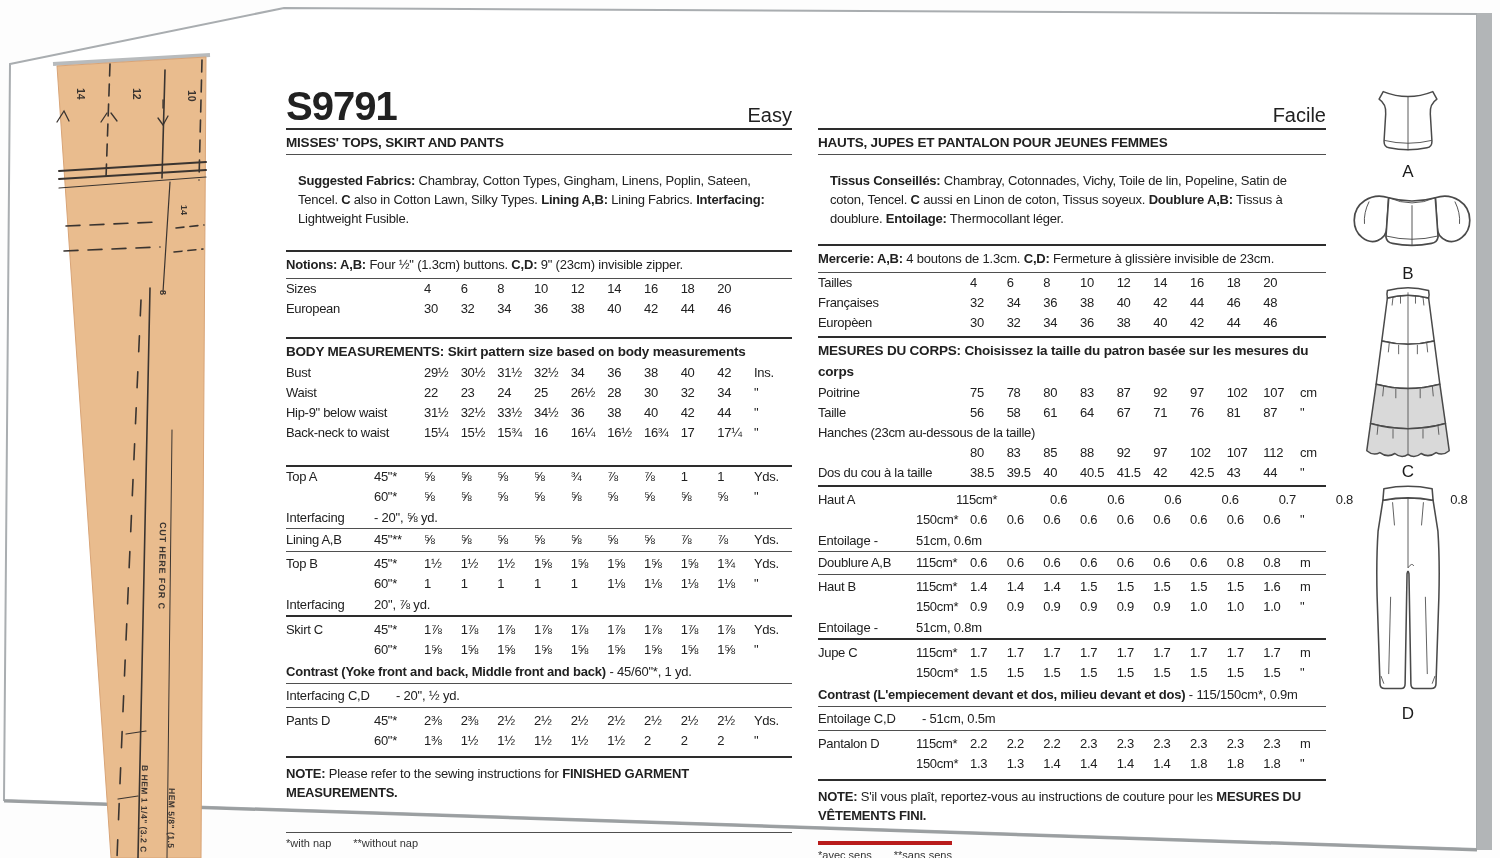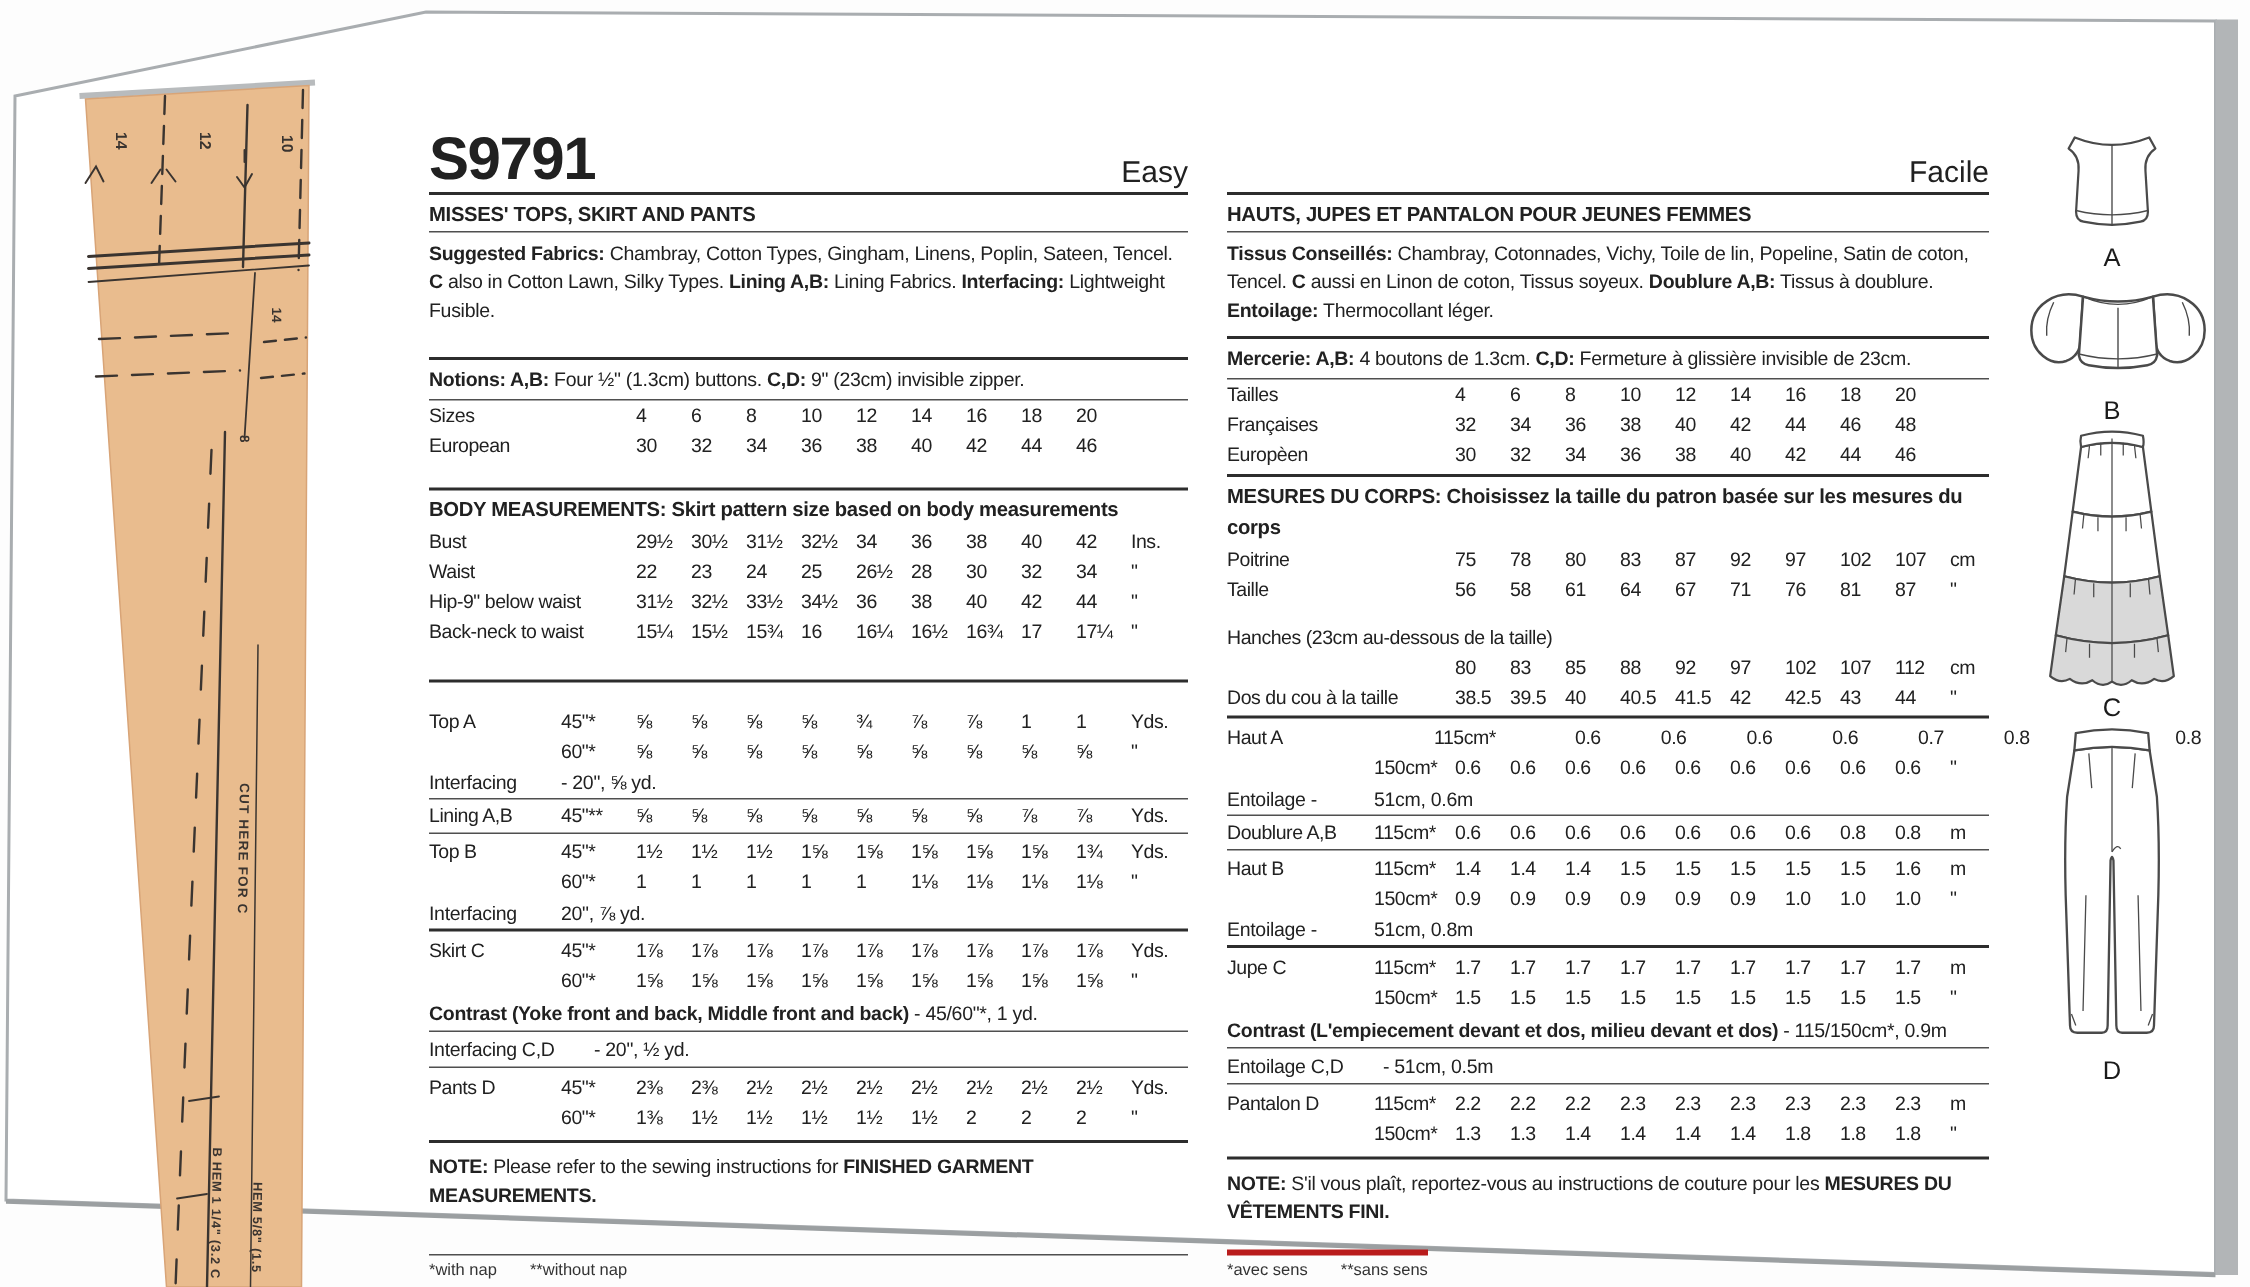--- a/index.html
+++ b/index.html
@@ -8,29 +8,29 @@
   .bg{position:absolute;left:0;top:0;}
   .col{position:absolute;top:86px;}
   .col-en{left:286px;width:506px;}
   .col-fr{left:818px;width:508px;}
   .h-row{display:flex;justify-content:space-between;align-items:flex-end;height:40px;}
   .code{font-size:40px;font-weight:bold;line-height:1;letter-spacing:-1px;}
   .difficulty{font-size:20px;line-height:1.1;}
   .rule2{border-top:2px solid #2d2d2d;height:0;}
   .rule1{border-top:1px solid #4f4f4f;height:0;}
   .section-title{font-weight:bold;font-size:13.5px;line-height:21px;padding:2px 0 1px;letter-spacing:-0.2px;}
-  .para{font-size:13px;line-height:19px;padding:4px 0 6px;margin:0;letter-spacing:-0.2px;}
+  .para{font-size:13px;line-height:19px;padding:4px 0 6px;margin:12px;letter-spacing:-0.2px;}
   .para strong,.line strong{font-weight:bold;}
   .line{font-size:13px;line-height:20px;padding:3px 0;letter-spacing:-0.2px;}
   .grid{display:grid;font-size:13px;line-height:20px;letter-spacing:-0.3px;align-items:baseline;}
   .grid-en{grid-template-columns:88px 50px repeat(9,1fr) 38px;}
   .grid-fr{grid-template-columns:98px 54px repeat(9,1fr) 26px;}
   .lbl{font-weight:normal;white-space:nowrap;}
   .span2{grid-column:1/3;}
-  .spanall{grid-column:1/-1;margin-top:12px;}
+  .spanall{grid-column:1/-1;}
   .cells{display:contents;}
   .cell{white-space:nowrap;}
   .unit{white-space:nowrap;}
   .ub1{border-bottom:1px solid #4f4f4f;}
   .ub2{border-bottom:2px solid #2d2d2d;}
   .irow{display:grid;font-size:13px;line-height:21px;letter-spacing:-0.2px;}
   .irow-en{grid-template-columns:88px auto;}
   .irow-fr{grid-template-columns:98px auto;}
   .note{font-size:13px;line-height:19px;padding-top:6px;letter-spacing:-0.2px;}
   .footnote-en{margin-top:30px;border-top:1px solid #4f4f4f;padding-top:4px;font-size:11px;color:#333;}
@@ -130,21 +130,21 @@
     <span class="cells"><span class="cell">31½</span><span class="cell">32½</span><span class="cell">33½</span><span class="cell">34½</span><span class="cell">36</span><span class="cell">38</span><span class="cell">40</span><span class="cell">42</span><span class="cell">44</span></span>
     <span class="unit">"</span>
   </div>
   <div class="grid grid-en">
     <span class="lbl span2">Back-neck to waist</span>
     <span class="cells"><span class="cell">15¼</span><span class="cell">15½</span><span class="cell">15¾</span><span class="cell">16</span><span class="cell">16¼</span><span class="cell">16½</span><span class="cell">16¾</span><span class="cell">17</span><span class="cell">17¼</span></span>
     <span class="unit">"</span>
   </div>
 
   <div class="rule2" style="margin-top:22px;"></div>
-  <div class="grid grid-en" style="padding-top:16px;">
+  <div class="grid grid-en" style="padding-top:0;">
     <span class="lbl">Top A</span>
     <span>45"*</span>
     <span class="cells"><span class="cell">⅝</span><span class="cell">⅝</span><span class="cell">⅝</span><span class="cell">⅝</span><span class="cell">¾</span><span class="cell">⅞</span><span class="cell">⅞</span><span class="cell">1</span><span class="cell">1</span></span>
     <span class="unit">Yds.</span>
   </div>
   <div class="grid grid-en">
     <span class="lbl"></span>
     <span>60"*</span>
     <span class="cells"><span class="cell">⅝</span><span class="cell">⅝</span><span class="cell">⅝</span><span class="cell">⅝</span><span class="cell">⅝</span><span class="cell">⅝</span><span class="cell">⅝</span><span class="cell">⅝</span><span class="cell">⅝</span></span>
     <span class="unit">"</span>

